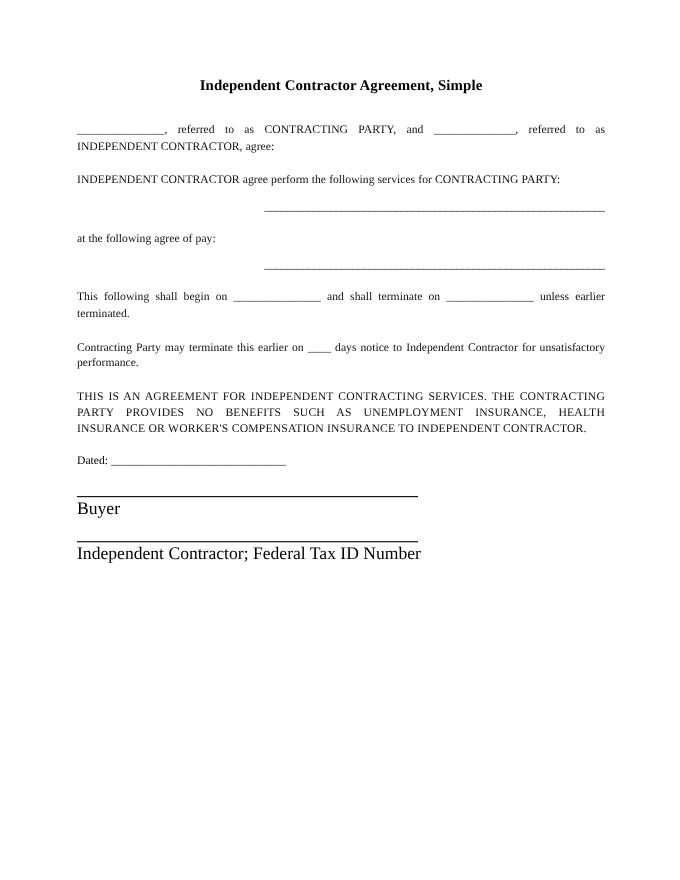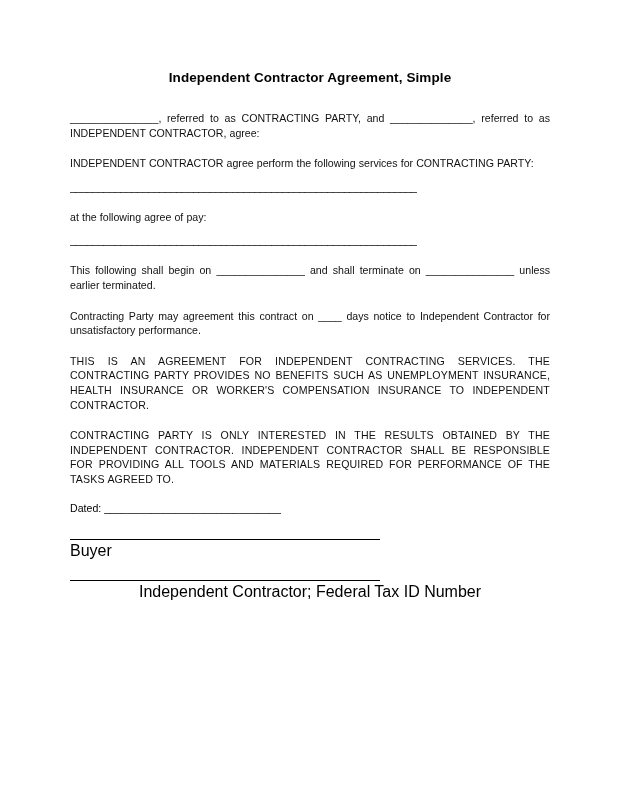--- a/index.html
+++ b/index.html
@@ -14,20 +14,21 @@
     color: #000000;
     -webkit-font-smoothing: antialiased;
   }
   .page {
     position: relative;
     width: 618px;
     height: 716px;
     background: #ffffff;
     box-sizing: border-box;
     padding: 70px 68px 0 70px;
+    font-family: Liberation Serif, serif;
   }
   .doc-title {
     text-align: center;
     font-size: 13.5px;
     font-weight: bold;
     letter-spacing: 0.1px;
     margin: 0 0 26px 0;
     color: #000;
   }
   .para {
@@ -44,20 +45,21 @@
   .para.caps {
     letter-spacing: 0.15px;
   }
   .rule-line {
     font-size: 10.6px;
     line-height: 13px;
     letter-spacing: -0.5px;
     margin: 0 0 12px 0;
     white-space: nowrap;
     overflow: hidden;
+    text-align: right;
   }
   .blank-inline {
     letter-spacing: -0.3px;
   }
   .sig-block {
     margin-top: 22px;
   }
   .sig-rule {
     border-bottom: 1px solid #000;
     width: 310px;
@@ -87,32 +89,31 @@
   <p class="para tight">INDEPENDENT CONTRACTOR agree perform the following services for CONTRACTING PARTY:</p>
 
   <p class="rule-line blank-inline">______________________________________________________________</p>
 
   <p class="para tight">at the following agree of pay:</p>
 
   <p class="rule-line blank-inline">______________________________________________________________</p>
 
   <p class="para">This following shall begin on _______________ and shall terminate on _______________ unless earlier terminated.</p>
 
-  <p class="para">Contracting Party may agreement this contract on ____ days notice to Independent Contractor for unsatisfactory performance.</p>
+  <p class="para">Contracting Party may terminate this earlier on ____ days notice to Independent Contractor for unsatisfactory performance.</p>
 
   <p class="para caps">THIS IS AN AGREEMENT FOR INDEPENDENT CONTRACTING SERVICES. THE CONTRACTING PARTY PROVIDES NO BENEFITS SUCH AS UNEMPLOYMENT INSURANCE, HEALTH INSURANCE OR WORKER'S COMPENSATION INSURANCE TO INDEPENDENT CONTRACTOR.</p>
 
-  <p class="para caps">CONTRACTING PARTY IS ONLY INTERESTED IN THE RESULTS OBTAINED BY THE INDEPENDENT CONTRACTOR. INDEPENDENT CONTRACTOR SHALL BE RESPONSIBLE FOR PROVIDING ALL TOOLS AND MATERIALS REQUIRED FOR PERFORMANCE OF THE TASKS AGREED TO.</p>
 
 
   <p class="dated">Dated: ______________________________</p>
 
   <div class="sig-block" style="margin-top:0;">
     <div class="sig-rule"></div>
     <div class="sig-label">Buyer</div>
   </div>
 
-  <div class="sig-block" style="margin-top:16px;text-align:center;">
+  <div class="sig-block" style="margin-top:16px;">
     <div class="sig-rule"></div>
     <div class="sig-label">Independent Contractor; Federal Tax ID Number</div>
   </div>
 
 </div>
 
 </body></html>

